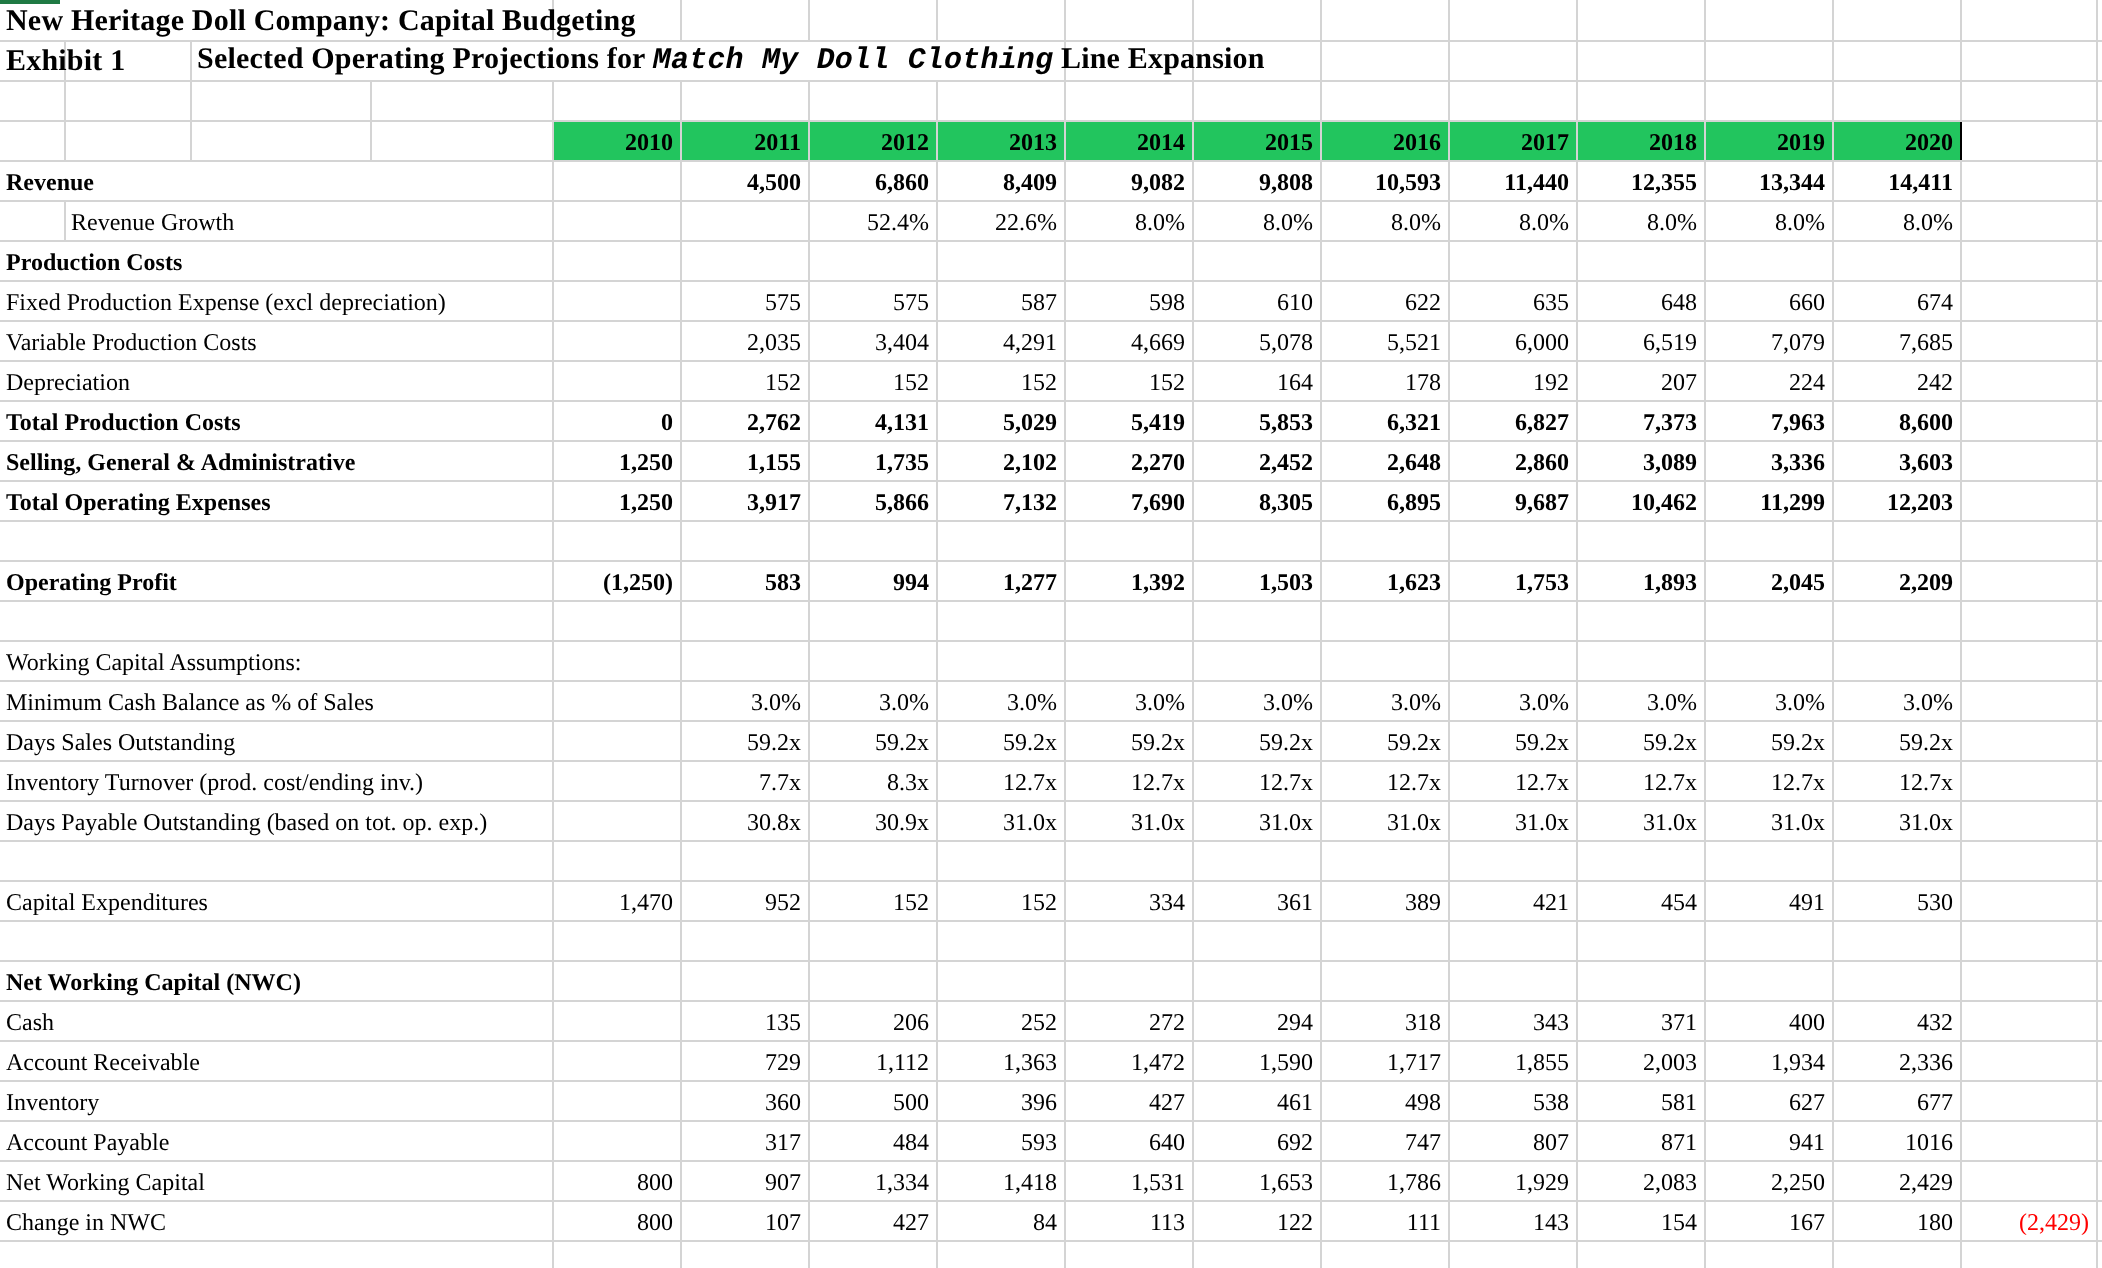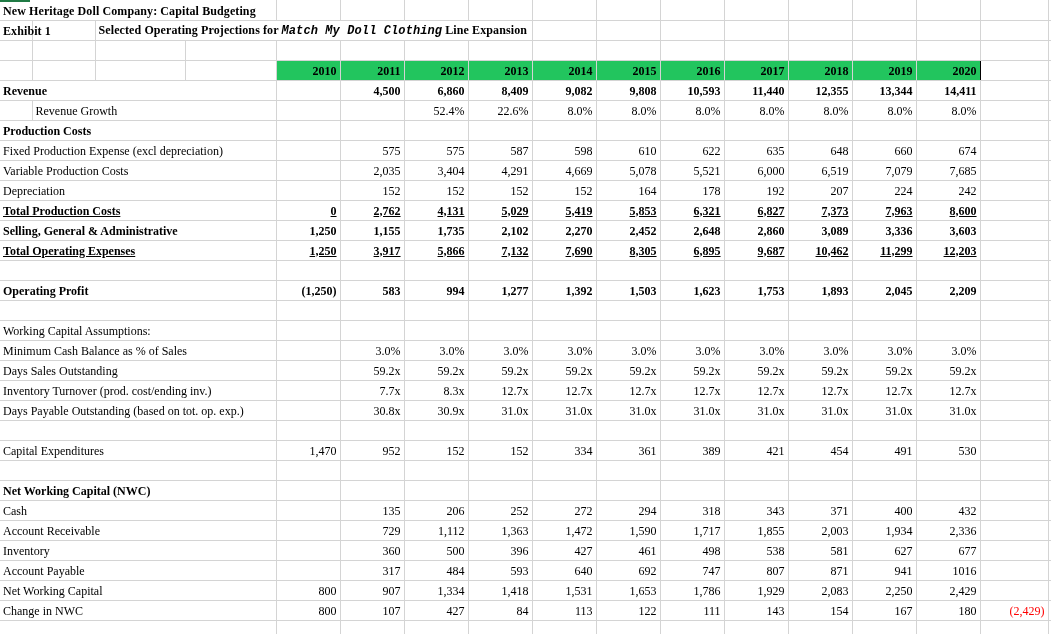--- a/index.html
+++ b/index.html
@@ -53,34 +53,34 @@
   td.yrhead {
     background: #22c55e;
     font-weight: bold;
     text-align: right;
     border-top: 1.5px solid #000;
     border-bottom: 1.5px solid #000;
   }
   td.yrhead.first { border-left: 1.5px solid #000; }
   td.yrhead.last  { border-right: 1.5px solid #000; }
 
-  td.topline { border-top: 1.5px solid #000; text-decoration: underline; }
+  td.topline { border-top: 1.5px solid #000; }
 
   
   #greenbar {
     position: absolute;
     left: 0; top: 0;
     width: 30px; height: 2px;
     background: #1f7a44;
     z-index: 5;
   }
   
   td.title {
     font-weight: bold;
-    font-size: 12px;
+    font-size: 15px;
     letter-spacing: 0.1px;
   }
   span.ital { font-style: italic; font-family: Liberation Mono, monospace; }
 </style>
 </head>
 <body>
 
 <div id="sheet">
   <div id="greenbar"></div>
 

